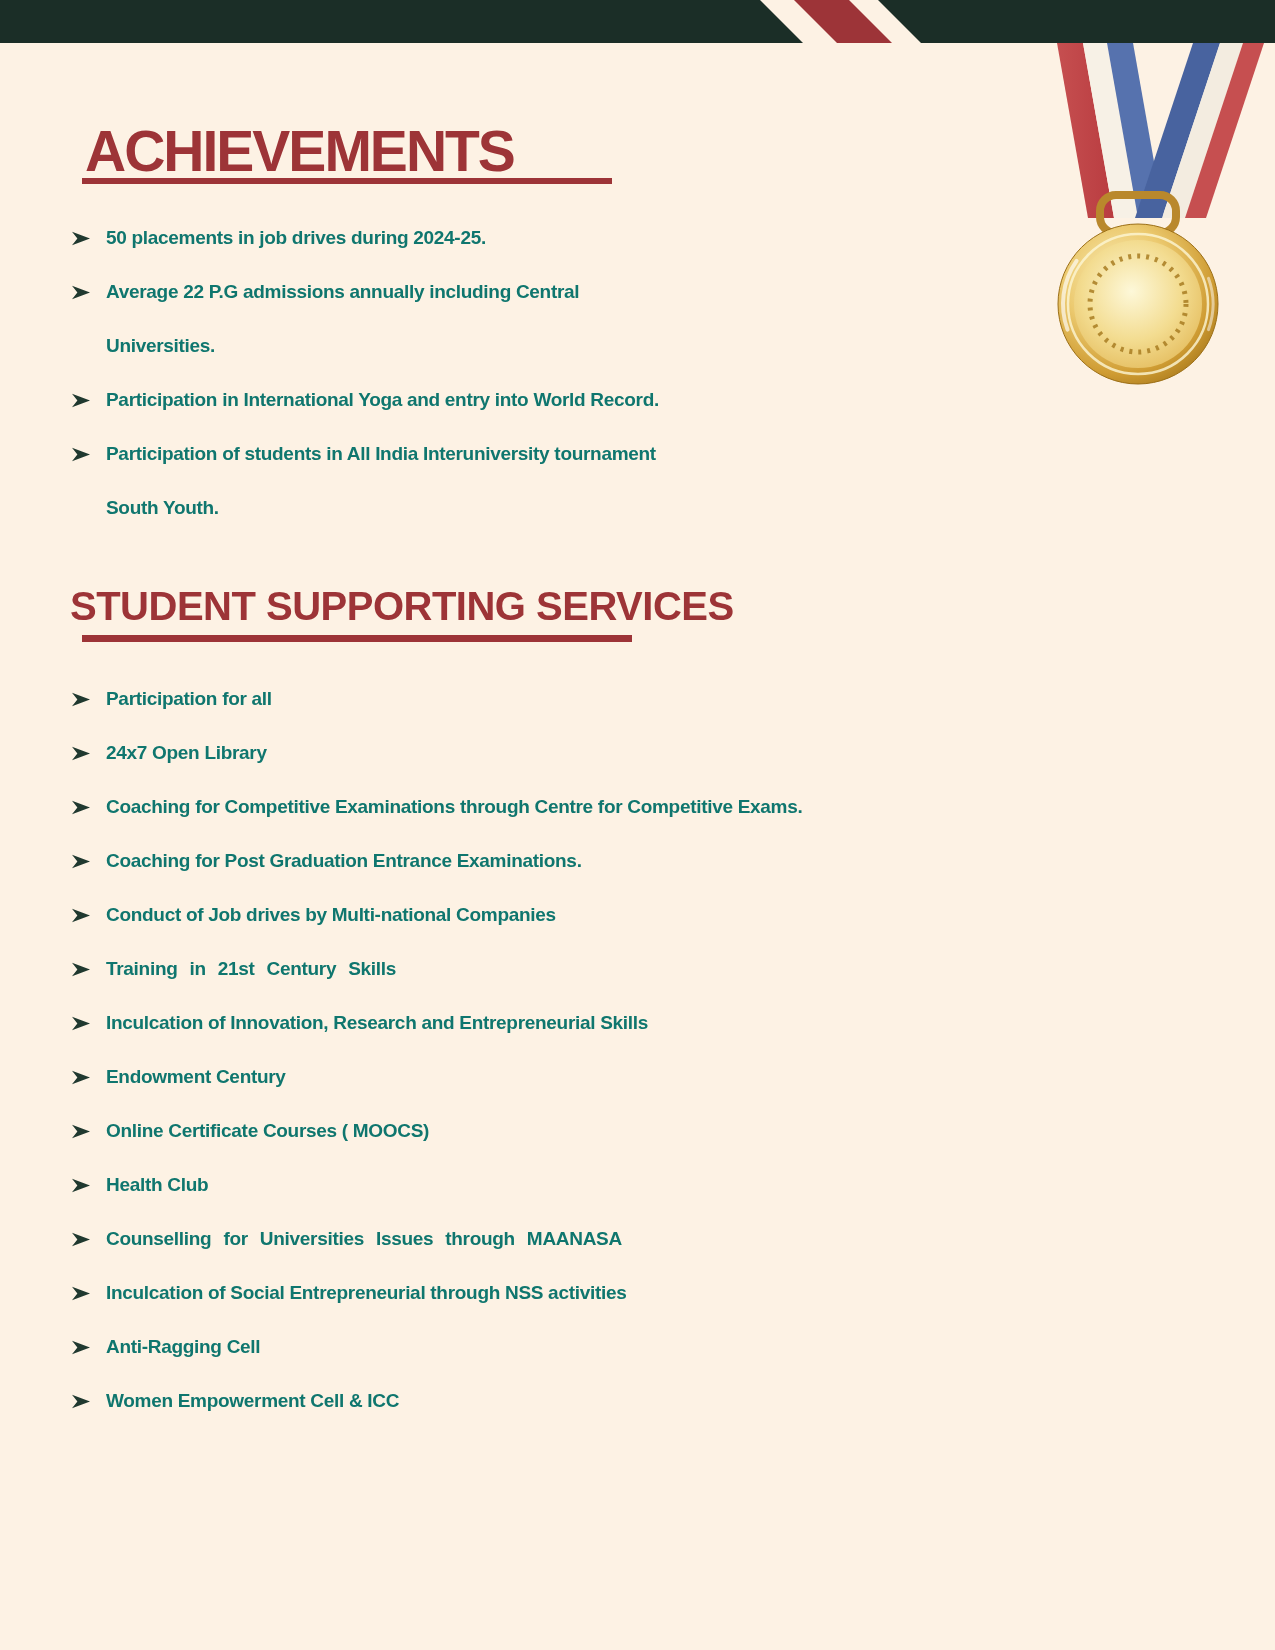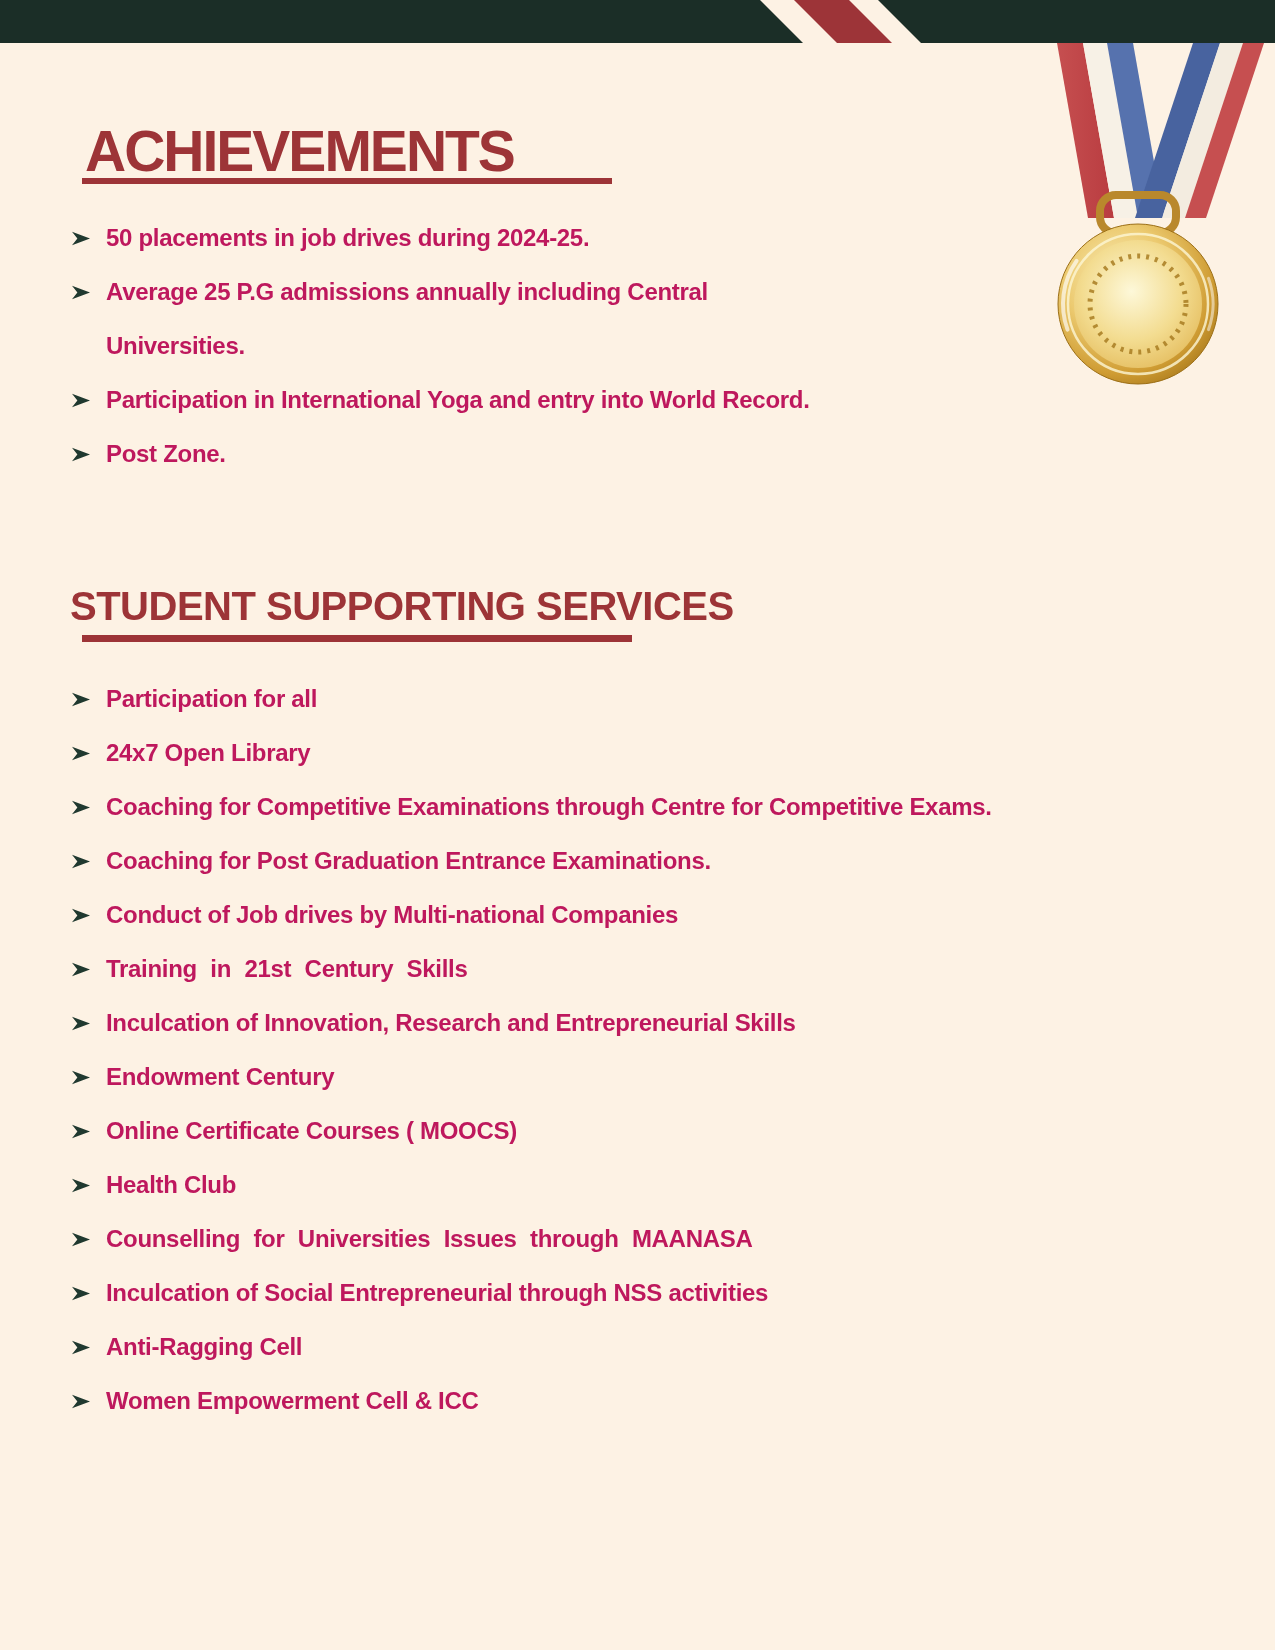--- a/index.html
+++ b/index.html
@@ -39,21 +39,21 @@
   .underline{position:absolute;background:#9d3437;}
   #u-achievements{left:82px;top:178px;width:530px;height:6px;}
   #u-services{left:82px;top:635px;width:550px;height:7px;}
   
   .list{position:absolute;width:1140px;}
   #list-achievements{left:60px;top:211px;}
   #list-services{left:60px;top:672px;}
   .item{
     position:relative;
     padding-left:46px;
-    color:#be185d;font-weight:700;font-size:24px;line-height:54px;
+    color:#0f766e;font-weight:700;font-size:19px;line-height:54px;
     letter-spacing:-0.3px;
   }
   .item .ln{display:block;}
   .item.wide{word-spacing:7px;}
   .bullet{
     position:absolute;left:12px;top:19px;
     width:18px;height:17px;
     background:#20392f;
     clip-path:polygon(0% 10%, 100% 50%, 0% 90%, 30% 50%);
   }
@@ -113,30 +113,31 @@
   <h1 class="heading" id="h-achievements">ACHIEVEMENTS</h1>
   <div class="underline" id="u-achievements"></div>
 
   <div class="list" id="list-achievements">
     <div class="item">
       <span class="bullet"></span>
       <span class="ln">50 placements in job drives during 2024-25.</span>
     </div>
     <div class="item">
       <span class="bullet"></span>
-      <span class="ln">Average 25 P.G admissions annually including Central</span>
+      <span class="ln">Average 22 P.G admissions annually including Central</span>
       <span class="ln">Universities.</span>
     </div>
     <div class="item">
       <span class="bullet"></span>
       <span class="ln">Participation in International Yoga and entry into World Record.</span>
     </div>
     <div class="item">
       <span class="bullet"></span>
-      <span class="ln">Post Zone.</span>
+      <span class="ln">Participation of students in All India Interuniversity tournament</span>
+      <span class="ln">South Youth.</span>
     </div>
   </div>
 
   <h1 class="heading" id="h-services">STUDENT SUPPORTING SERVICES</h1>
   <div class="underline" id="u-services"></div>
 
   <div class="list" id="list-services">
     <div class="item">
       <span class="bullet"></span>
       <span class="ln">Participation for all</span>

